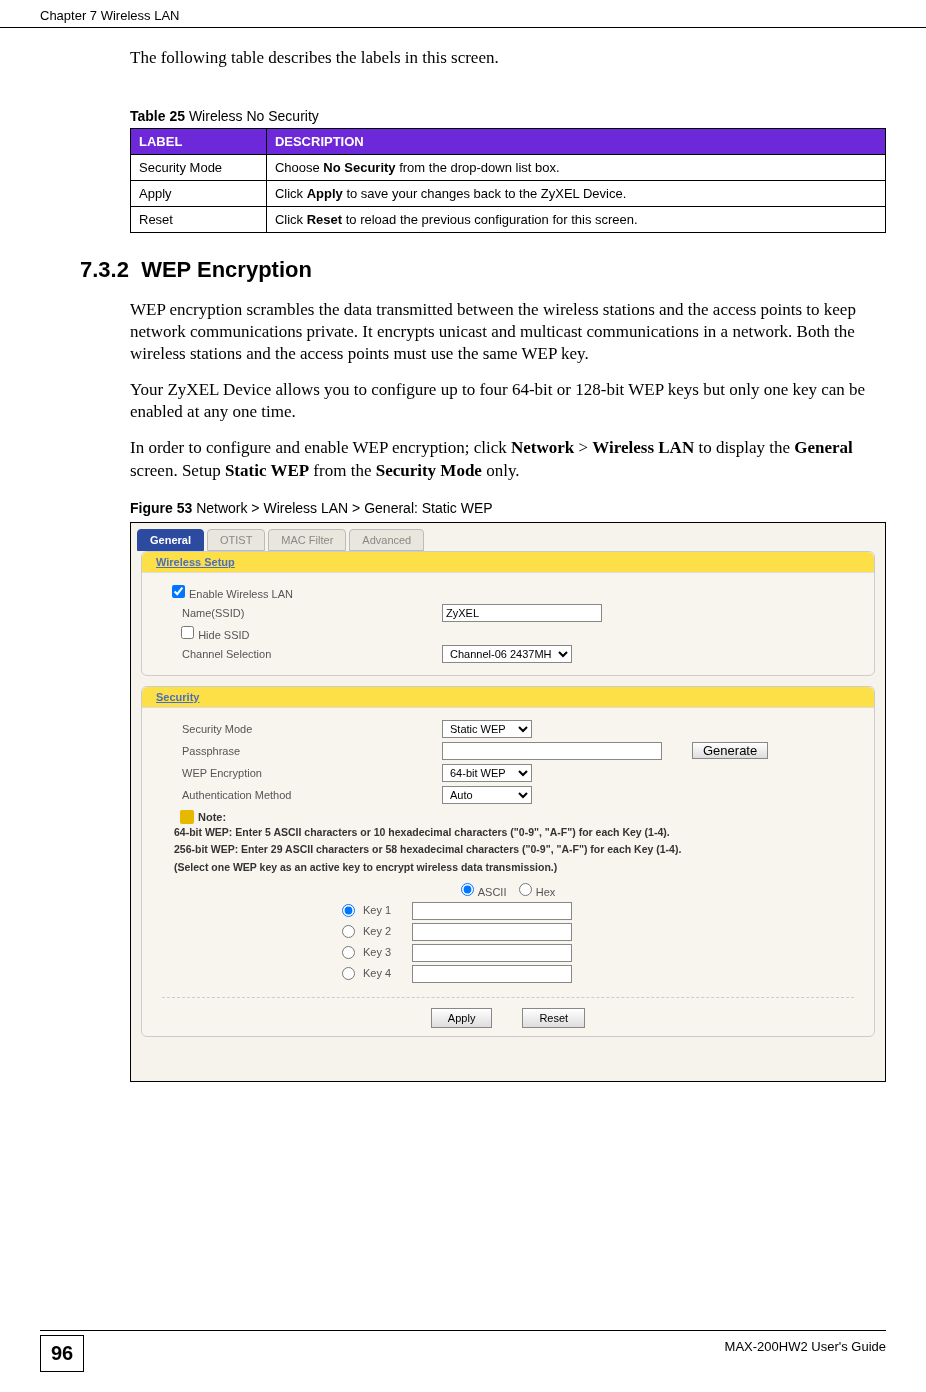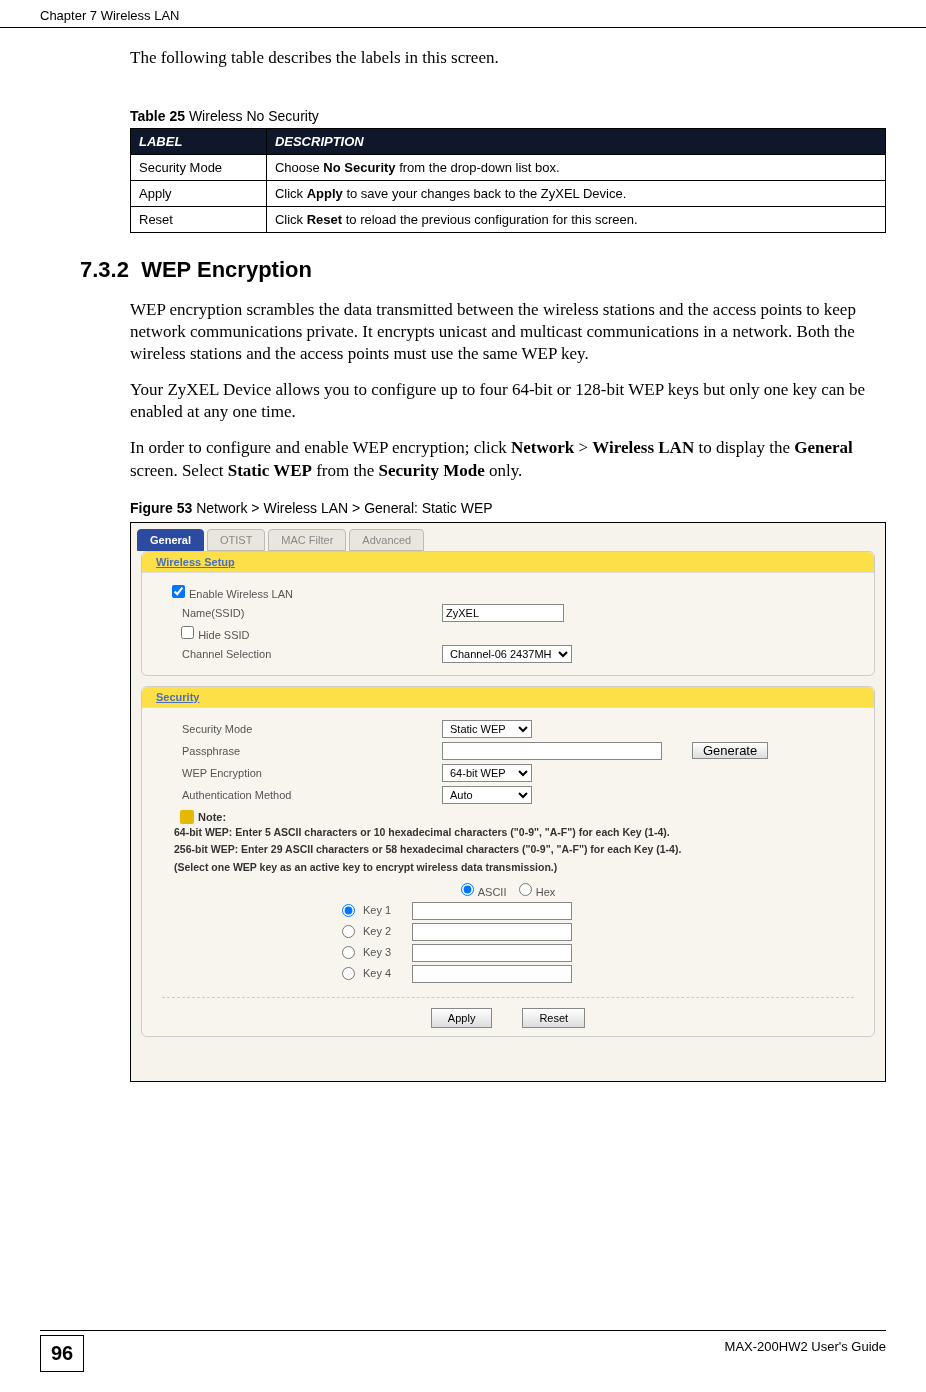--- a/index.html
+++ b/index.html
@@ -46,24 +46,23 @@
       font-size: 13px;
       margin-bottom: 24px;
     }
     table.defs th, table.defs td {
       border: 1px solid #000;
       padding: 5px 8px;
       text-align: left;
       vertical-align: top;
     }
     table.defs th {
-      background: #0f172a;
+      background: #6d28d9;
       color: #fff;
       font-weight: bold;
-      font-style: italic;
     }
     table.defs td:first-child {
       width: 18%;
     }
     .section-heading {
       font-family: Arial, Helvetica, sans-serif;
       font-size: 22px;
       font-weight: bold;
       margin-left: -50px;
       margin-bottom: 16px;
@@ -144,21 +143,21 @@
       padding-left: 10px;
     }
     .finput {
       border: 1px solid #888;
       background: #fff;
       height: 18px;
       padding: 0 3px;
       font-size: 11px;
     }
     .finput.text {
-      width: 122px;
+      width: 160px;
     }
     .finput.select-wide {
       width: 130px;
     }
     .finput.select-med {
       width: 90px;
     }
     .finput.passphrase {
       width: 220px;
     }
@@ -304,21 +303,21 @@
     </tbody>
   </table>
 
   <h2 class="section-heading">
     <span>7.3.2</span>&nbsp;&nbsp;<span>WEP Encryption</span>
   </h2>
 
   <p class="body-text">WEP encryption scrambles the data transmitted between the wireless stations and the access points to keep network communications private. It encrypts unicast and multicast communications in a network. Both the wireless stations and the access points must use the same WEP key.</p>
   <p class="body-text">Your ZyXEL Device allows you to configure up to four 64-bit or 128-bit WEP keys but only one key can be enabled at any one time.</p>
   <p class="body-text">
-    <span>In order to configure and enable WEP encryption; click </span><b>Network</b><span> &gt; </span><b>Wireless LAN</b><span> to display the </span><b>General</b><span> screen. Select </span><b>Static WEP</b><span> from the </span><b>Security Mode</b><span> only.</span>
+    <span>In order to configure and enable WEP encryption; click </span><b>Network</b><span> &gt; </span><b>Wireless LAN</b><span> to display the </span><b>General</b><span> screen. Setup </span><b>Static WEP</b><span> from the </span><b>Security Mode</b><span> only.</span>
   </p>
 
   <p class="figure-caption">
     <span class="fbold">Figure 53</span><span>   Network &gt; Wireless LAN &gt; General: Static WEP</span>
   </p>
 
   <div class="screenshot-box">
     <div class="tabs">
       <div class="tab active">General</div>
       <div class="tab">OTIST</div>

